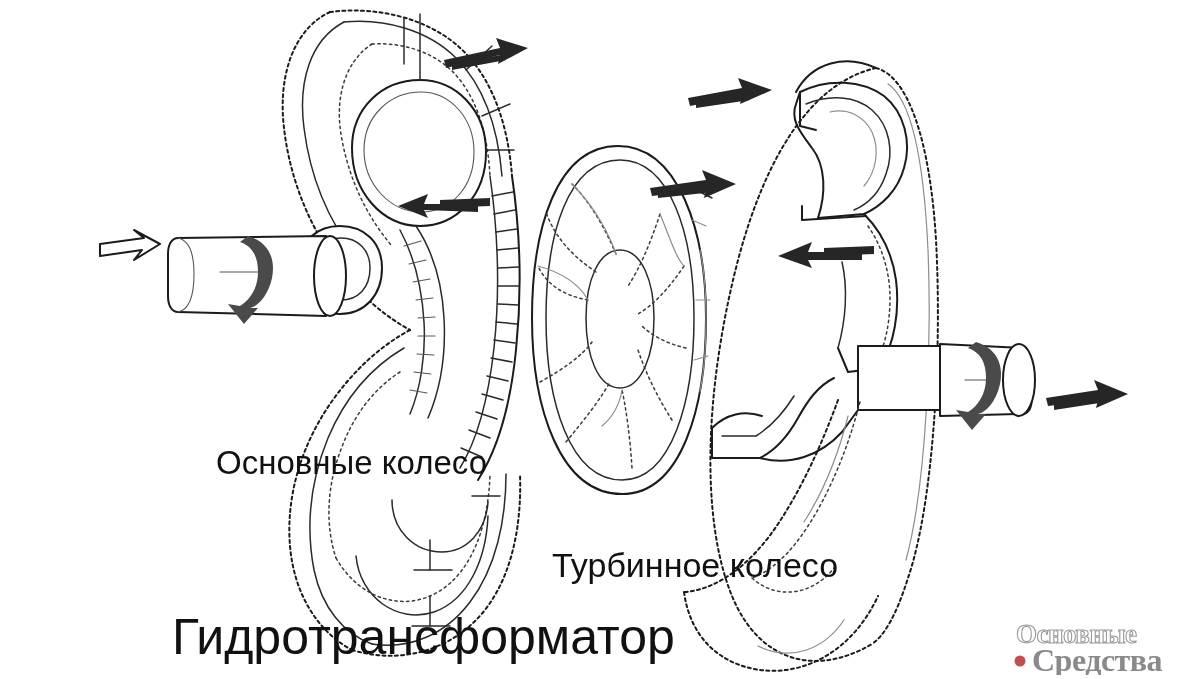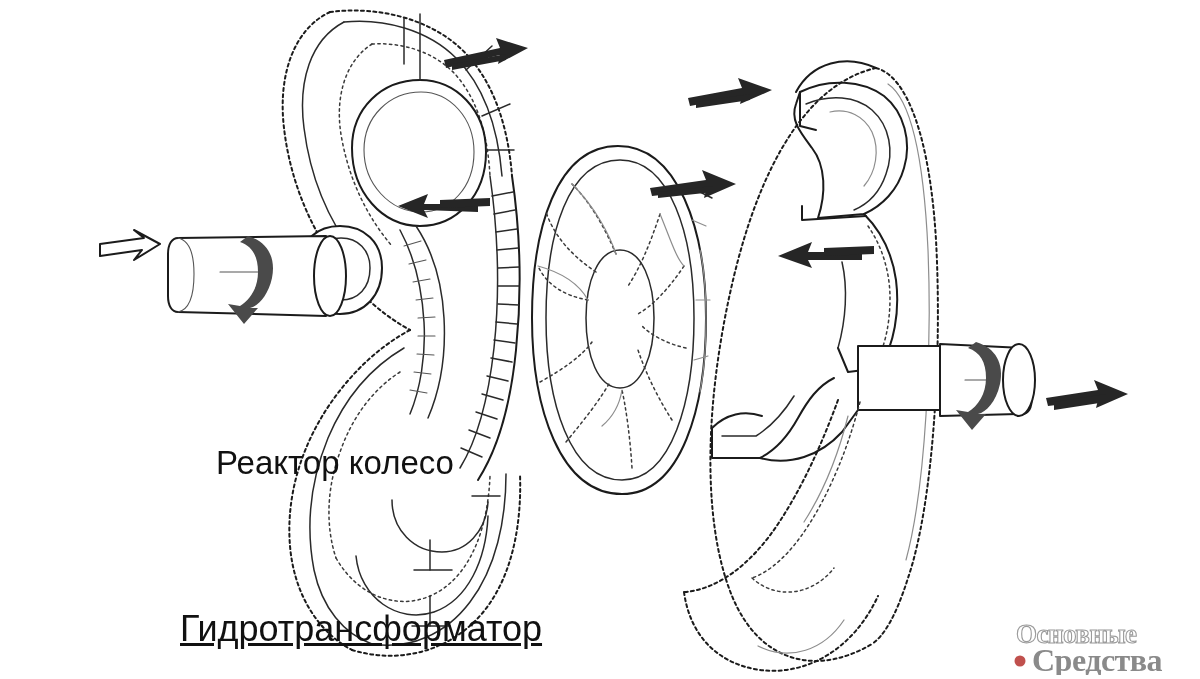--- a/index.html
+++ b/index.html
@@ -27,21 +27,21 @@
     position: absolute;
     color: #111111;
     font-family: "Liberation Sans", sans-serif;
     font-weight: 400;
     white-space: nowrap;
     letter-spacing: 0px;
   }
   #label-pump      { left: 216px; top: 444px; font-size: 33px; }
   #label-reactor   { left: 541px; top: 266px; font-size: 33px; }
   #label-turbine   { left: 552px; top: 546px; font-size: 34px; }
-  #label-title     { left: 180px; top: 608px; font-size: 36px; text-decoration: underline; }
+  #label-title     { left: 172px; top: 608px; font-size: 50px; }
 
   #watermark {
     position: absolute;
     left: 1008px;
     top: 619px;
     width: 186px;
     height: 56px;
     display: block;
   }
   .wm-top {
@@ -292,23 +292,24 @@
       </g>
 
       <g>
         <path class="arrow-g" d="M976 342 C 996 348 1004 364 1000 384 C 996 402 986 412 978 414
                                  L 986 414 L 972 430 L 956 410 L 968 412
                                  C 978 406 986 394 986 378 C 986 362 980 352 968 348 Z"></path>
       </g>
     </g>
   </svg>
 
-  <div class="label" id="label-pump">Реактор колесо</div>
-
-
+  <div class="label" id="label-pump">Основные колесо</div>
+
+
+  <div class="label" id="label-turbine">Турбинное колесо</div>
 
   <div class="label" id="label-title">Гидротрансформатор</div>
 
   <svg id="watermark" viewBox="0 0 186 56">
     <text class="wm-top" x="8" y="24">Основные</text>
     <circle class="wm-dot" cx="12" cy="42" r="5.5"></circle>
     <text class="wm-bottom" x="24" y="52">Средства</text>
   </svg>
 
 </div>

